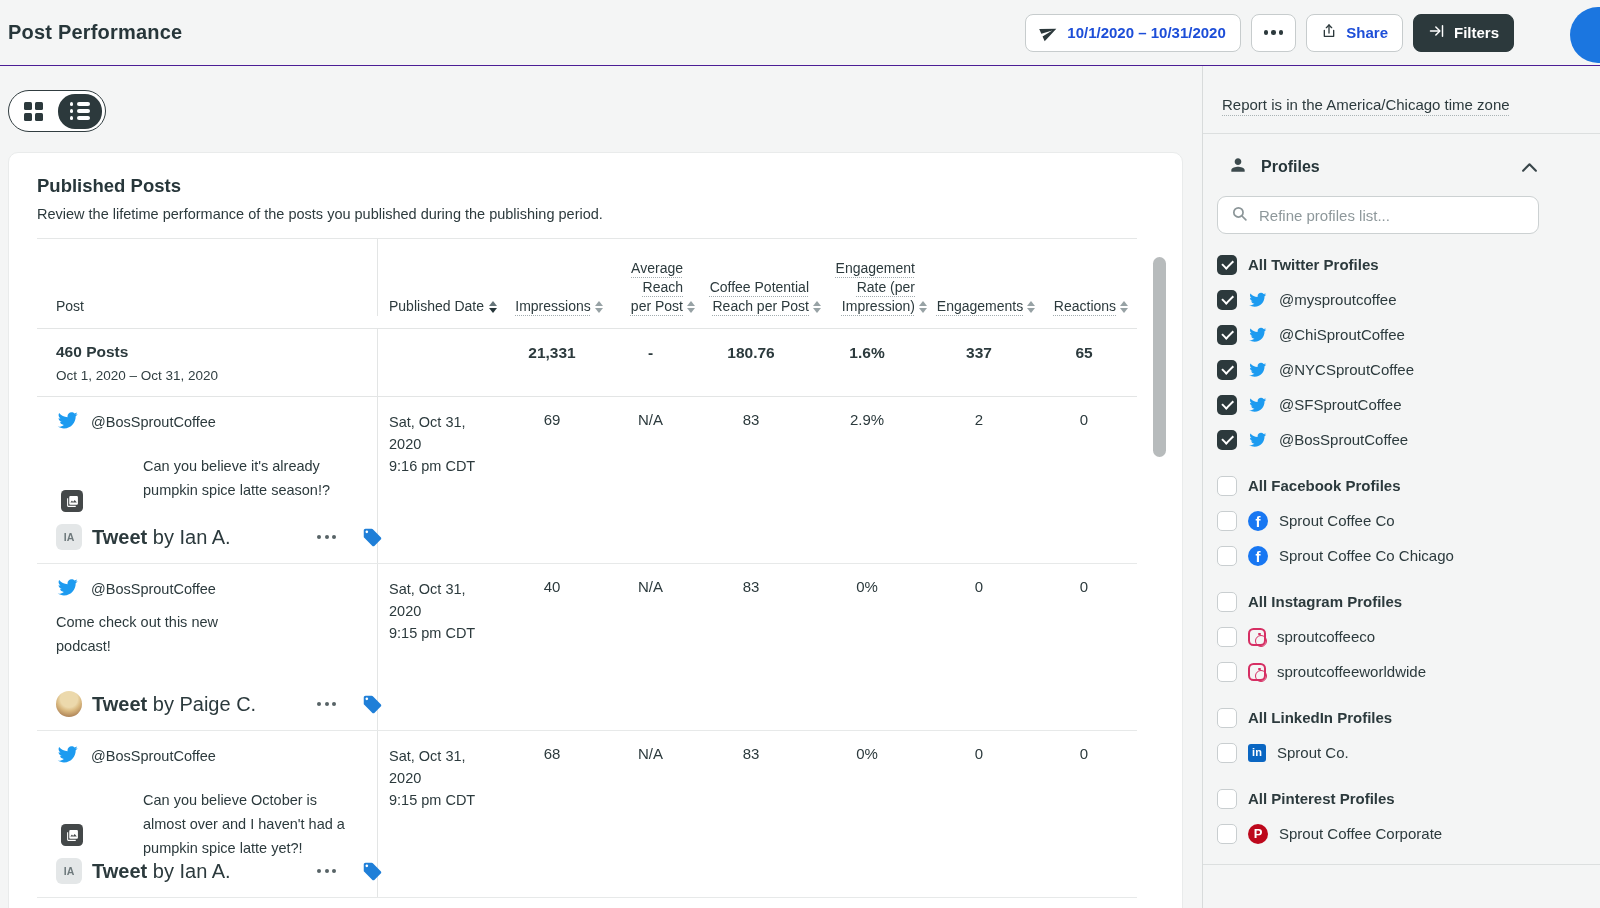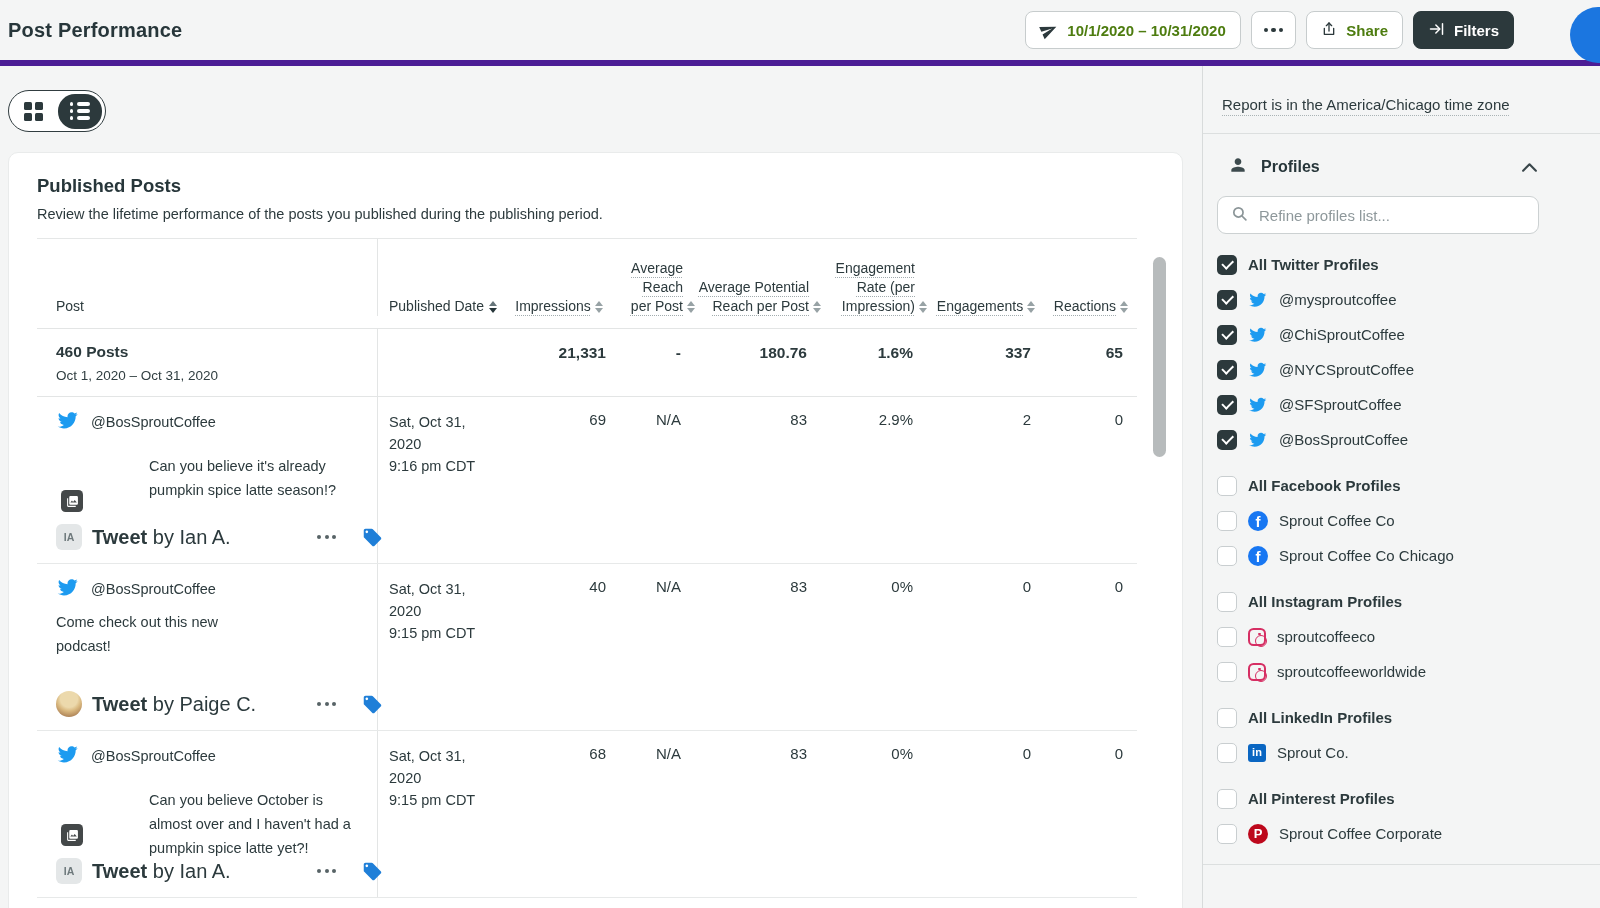--- a/index.html
+++ b/index.html
@@ -9,29 +9,29 @@
     background:#f4f5f5;
     color:#2c3a3d;
     position:relative;
   }
 
   
   .topbar {
     position:absolute; top:0; left:0; width:1600px; height:66px;
     display:flex; align-items:center;
     padding:0 86px 0 8px;
-    border-bottom:6px solid #4c1d95;
+    border-bottom:1px solid #4c1d95;
   }
   .page-title { font-size:20px; font-weight:700; color:#27363a; letter-spacing:.2px; }
   .topbar-actions { margin-left:auto; display:flex; align-items:center; gap:10px; }
   .btn {
     height:38px; background:#fff; border:1px solid #c7cccd; border-radius:8px;
     display:inline-flex; align-items:center; gap:9px; padding:0 14px;
     font-family:"Liberation Sans", sans-serif;
-    font-size:15px; font-weight:700; color:#4d7c0f; cursor:pointer;
+    font-size:15px; font-weight:700; color:#1d4ed8; cursor:pointer;
   }
   .btn svg { flex:none; }
   .btn-more { padding:0 12px; gap:3px; }
   .btn-more i { width:4.5px; height:4.5px; border-radius:50%; background:#2c393c; display:block; }
   .btn-filters { background:#2c393c; border-color:#2c393c; color:#fff; }
   .plane { transform:rotate(-24deg) translateY(1px); }
   .fab {
     position:absolute; top:7px; right:-26px; width:56px; height:56px;
     border-radius:50%; background:#1b76e0;
   }
@@ -78,35 +78,35 @@
   .th-num .lbl { text-align:right; text-decoration:underline dotted; text-decoration-color:#a2acaf; text-decoration-thickness:1px; text-underline-offset:4px; }
   .w-imp { width:122px; } .w-ar { width:75px; } .w-apr { width:126px; }
   .w-er { width:106px; } .w-eng { width:118px; } .w-rx { width:92px; }
   .sort { display:inline-flex; flex-direction:column; margin-bottom:3px; flex:none; }
   .sort i { width:0; height:0; border-left:4.5px solid transparent; border-right:4.5px solid transparent; display:block; }
   .sort .up { border-bottom:5.5px solid #97a2a5; margin-bottom:2.5px; }
   .sort .dn { border-top:5.5px solid #97a2a5; }
   .sort.active .up { border-bottom-color:#66757a; }
   .sort.active .dn { border-top-color:#27363a; }
 
-  .num { text-align:right; padding-right:14px; font-size:15px; }
+  .num { text-align:center; padding-right:14px; font-size:15px; }
 
   
   .summary-row { display:flex; min-height:68px; border-bottom:1px solid #e3e5e5; }
   .summary-row .cell-post { padding:14px 0 12px 19px; }
   .sum-count { font-size:15.5px; font-weight:700; }
   .sum-range { font-size:13.5px; margin-top:7px; color:#303e41; }
   .summary-row .num { padding-top:15px; font-weight:700; font-size:15.5px; }
 
   
   .post-row { display:flex; height:167px; border-bottom:1px solid #e7e9e9; position:relative; }
   .post-row .cell-post { padding:13px 0 0 19px; position:relative; }
   .p-head { display:flex; align-items:center; gap:11px; }
   .p-handle { font-size:14.5px; color:#2c3a3d; }
-  .p-body { display:flex; gap:21px; margin-top:13px; }
+  .p-body { display:flex; gap:15px; margin-top:13px; }
   .thumb {
     width:72px; height:72px; border-radius:12px; position:relative; flex:none;
     background:
       radial-gradient(circle at 60% 62%, #c2induced 0, transparent 0),
       radial-gradient(circle at 62% 60%, #e8e3da 0 12%, #c08a57 13% 27%, rgba(0,0,0,0) 28%),
       linear-gradient(135deg, #c3c6c8 0%, #8f9294 32%, #55585a 60%, #2e3032 100%);
   }
   .thumb-badge {
     position:absolute; left:5px; top:43px; width:22px; height:22px; border-radius:4.5px;
     background:rgba(52,56,58,.92); display:flex; align-items:center; justify-content:center;
@@ -270,21 +270,21 @@
               </span>
           </div>
           <div class="th th-num w-ar">
             <span class="lbl">Average Reach per Post</span>
             <span class="sort">
                 <i class="up"></i>
                 <i class="dn"></i>
               </span>
           </div>
           <div class="th th-num w-apr">
-            <span class="lbl">Average Potential Reach per Post</span>
+            <span class="lbl">Coffee Potential Reach per Post</span>
             <span class="sort">
                 <i class="up"></i>
                 <i class="dn"></i>
               </span>
           </div>
           <div class="th th-num w-er">
             <span class="lbl">Engagement Rate (per Impression)</span>
             <span class="sort">
                 <i class="up"></i>
                 <i class="dn"></i>

